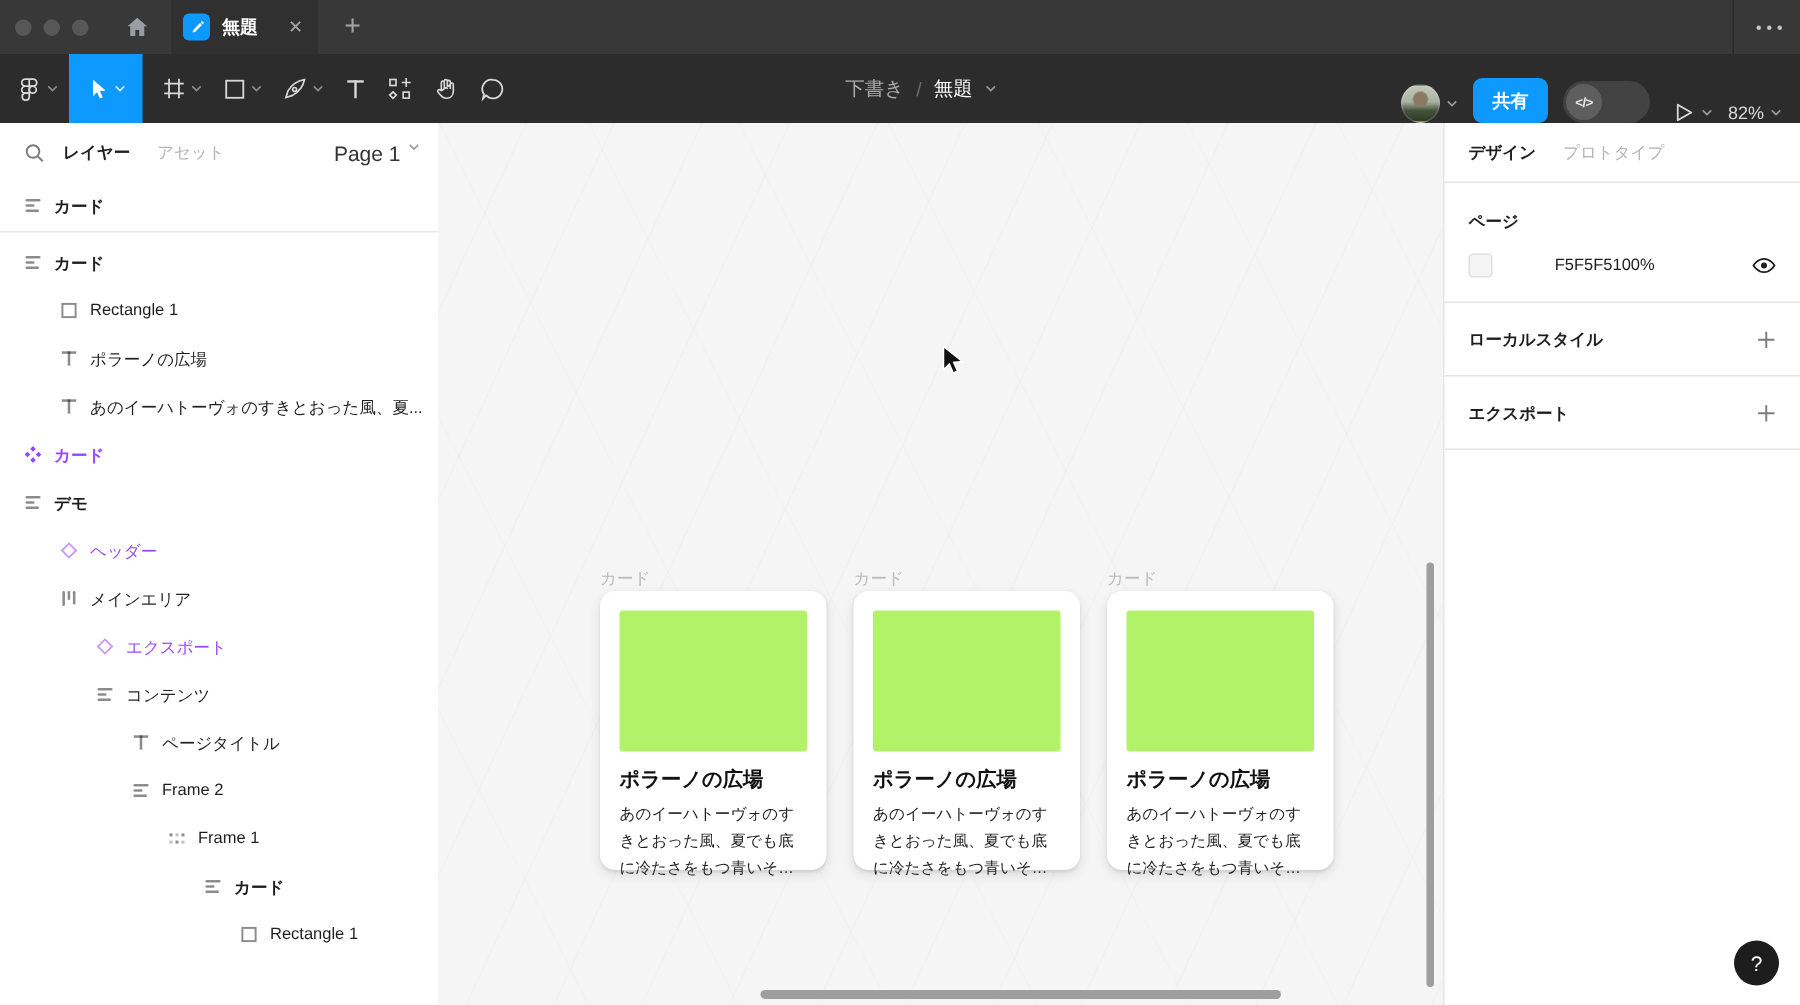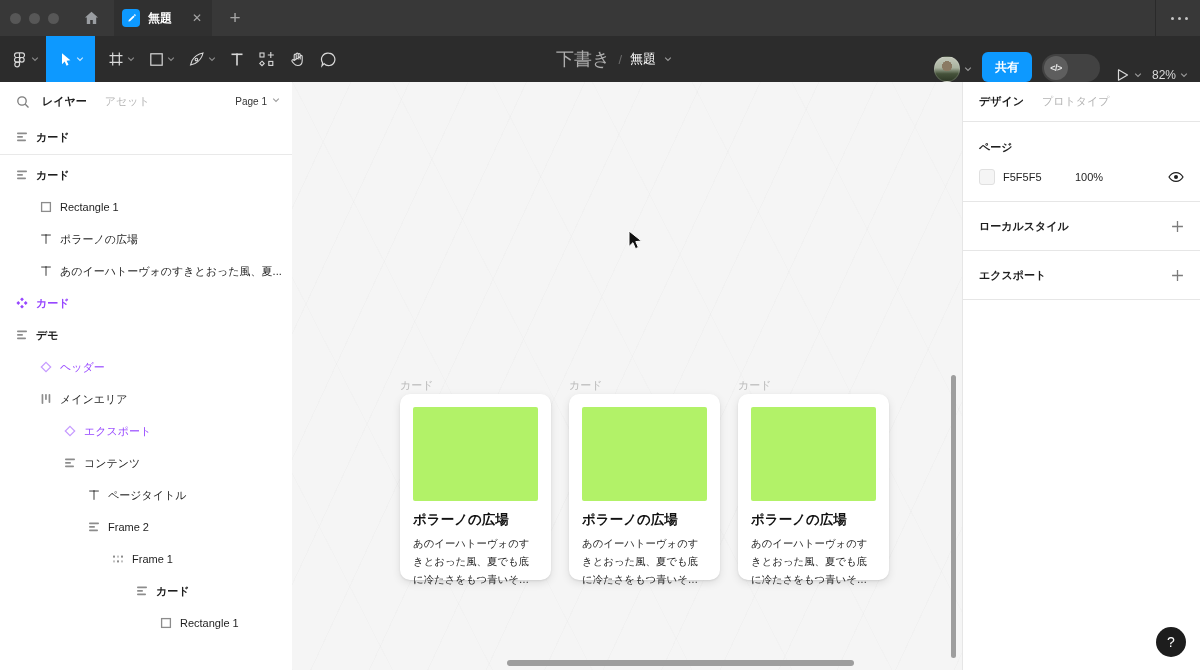--- a/index.html
+++ b/index.html
@@ -19,40 +19,40 @@
   .overflow-dots { position:absolute; right:12px; top:0; height:36px; display:flex; align-items:center; gap:4px; }
   .overflow-dots i { width:3px; height:3px; border-radius:50%; background:#C4C4C4; display:block; }
 
   
   .toolbar { position:relative; height:46px; background:#2C2C2C; display:flex; align-items:center; }
   .tool { height:46px; display:flex; align-items:center; justify-content:center; gap:3px; padding:0 7px; }
   .tool svg { display:block; }
   .chev { width:8px; height:8px; }
   .tool-active { background:#0D99FF; width:49px; }
   .crumb { position:absolute; left:50%; top:0; transform:translateX(-50%); height:46px; display:flex; align-items:center; gap:8px; margin-left:14px; }
-  .crumb .folder { color:#ADADAD; font-size:18px; }
+  .crumb .folder { color:#ADADAD; font-size:13px; }
   .crumb .slash { color:#6B6B6B; font-size:13px; }
   .crumb .file { color:#FFFFFF; font-size:13px; }
   .right-cluster { position:absolute; right:12px; top:0; height:46px; display:flex; align-items:flex-end; gap:10px; }
   .avatar-wrap { display:flex; align-items:center; gap:4px; }
   .avatar { width:26px; height:26px; border-radius:50%; background:
       radial-gradient(circle at 50% 38%, #8a7a63 0 26%, transparent 27%),
       linear-gradient(180deg,#c3c8ba 0%,#aab3a0 45%,#45523a 70%,#2e3826 100%); border:1px solid rgba(255,255,255,.15); }
   .sharebtn { height:30px; padding:0 13px; border:none; border-radius:6px; background:#0D99FF; color:#fff; font-size:12px; font-weight:600; font-family:inherit; }
   .devtoggle { width:58px; height:28px; border-radius:14px; background:#424242; display:flex; align-items:center; padding:2px; }
   .devknob { width:24px; height:24px; border-radius:50%; background:#5E5E5E; color:#E8E8E8; font-size:9px; font-weight:700; letter-spacing:-.5px; display:flex; align-items:center; justify-content:center; }
   .zoomlabel { color:#D9D9D9; font-size:12px; }
 
   
   .main { display:flex; height:588px; }
   .left-panel { width:292px; background:#fff; flex:none; display:flex; flex-direction:column; }
   .lp-header { height:39px; display:flex; align-items:center; padding:0 12px 0 16px; flex:none; }
   .lp-header .ltab { font-size:11px; font-weight:700; color:#1E1E1E; margin-left:12px; }
   .lp-header .ltab.inactive { font-weight:400; color:#B3B3B3; margin-left:18px; }
-  .pagesel { margin-left:auto; display:flex; align-items:flex-start; gap:5px; font-size:10px; color:#333; }
+  .pagesel { margin-left:auto; display:flex; align-items:flex-start; gap:5px; font-size:14px; color:#333; }
   .sticky-row { border-bottom:1px solid #E9E9E9; padding-bottom:1px; flex:none; }
   .layer-list { padding-top:4px; overflow:hidden; }
   .lrow { height:32px; display:flex; align-items:center; padding-left:calc(16px + var(--lv)*24px); padding-right:8px; }
   .lrow-sticky { height:32px; display:flex; align-items:center; padding-left:16px; }
   .licon { width:12px; height:12px; margin-right:8px; flex:none; color:rgba(0,0,0,.45); }
   .licon.purple { color:#9747FF; }
   .llabel { font-size:11px; color:#1E1E1E; white-space:nowrap; overflow:hidden; min-width:0; }
   .llabel.b { font-weight:700; }
   .llabel.purple { color:#9747FF; }
 
@@ -73,21 +73,21 @@
   .cursor { position:absolute; left:336px; top:148px; }
 
   
   .right-panel { width:238px; background:#fff; border-left:1px solid #E6E6E6; flex:none; font-size:11px; }
   .rp-tabs { height:40px; display:flex; align-items:center; padding:0 16px; border-bottom:1px solid #E6E6E6; gap:18px; }
   .rp-tab { font-weight:700; color:#1E1E1E; }
   .rp-tab.inactive { font-weight:400; color:#B3B3B3;text-align:right; }
   .rp-sec-title { padding:18px 16px 0; font-weight:700; color:#1E1E1E; }
   .rp-colorrow { display:flex; align-items:center; margin:14px 16px 16px; }
   .swatch { width:16px; height:16px; border-radius:3px; border:1px solid #E0E0E0; flex:none; }
-  .hexval { margin-left:8px; width:72px; color:#1E1E1E; }
+  .hexval { margin-left:8px; width:72px; color:#1E1E1E;text-align:right; }
   .opacityval { color:#1E1E1E; }
   .rp-colorrow .eye { margin-left:auto; }
   .rp-row { height:49px; display:flex; align-items:center; padding:0 16px; border-top:1px solid #E6E6E6; color:#1E1E1E; font-weight:700; }
   .rp-row .ricon { margin-left:auto; color:#7c7c7c; }
   .rp-bottom-line { border-top:1px solid #E6E6E6; }
 
   .helpbtn { position:absolute; right:14px; bottom:13px; width:30px; height:30px; border-radius:50%; background:#1D1D1D;
              color:#fff; font-size:14px; display:flex; align-items:center; justify-content:center; }
 </style>
 </head>

